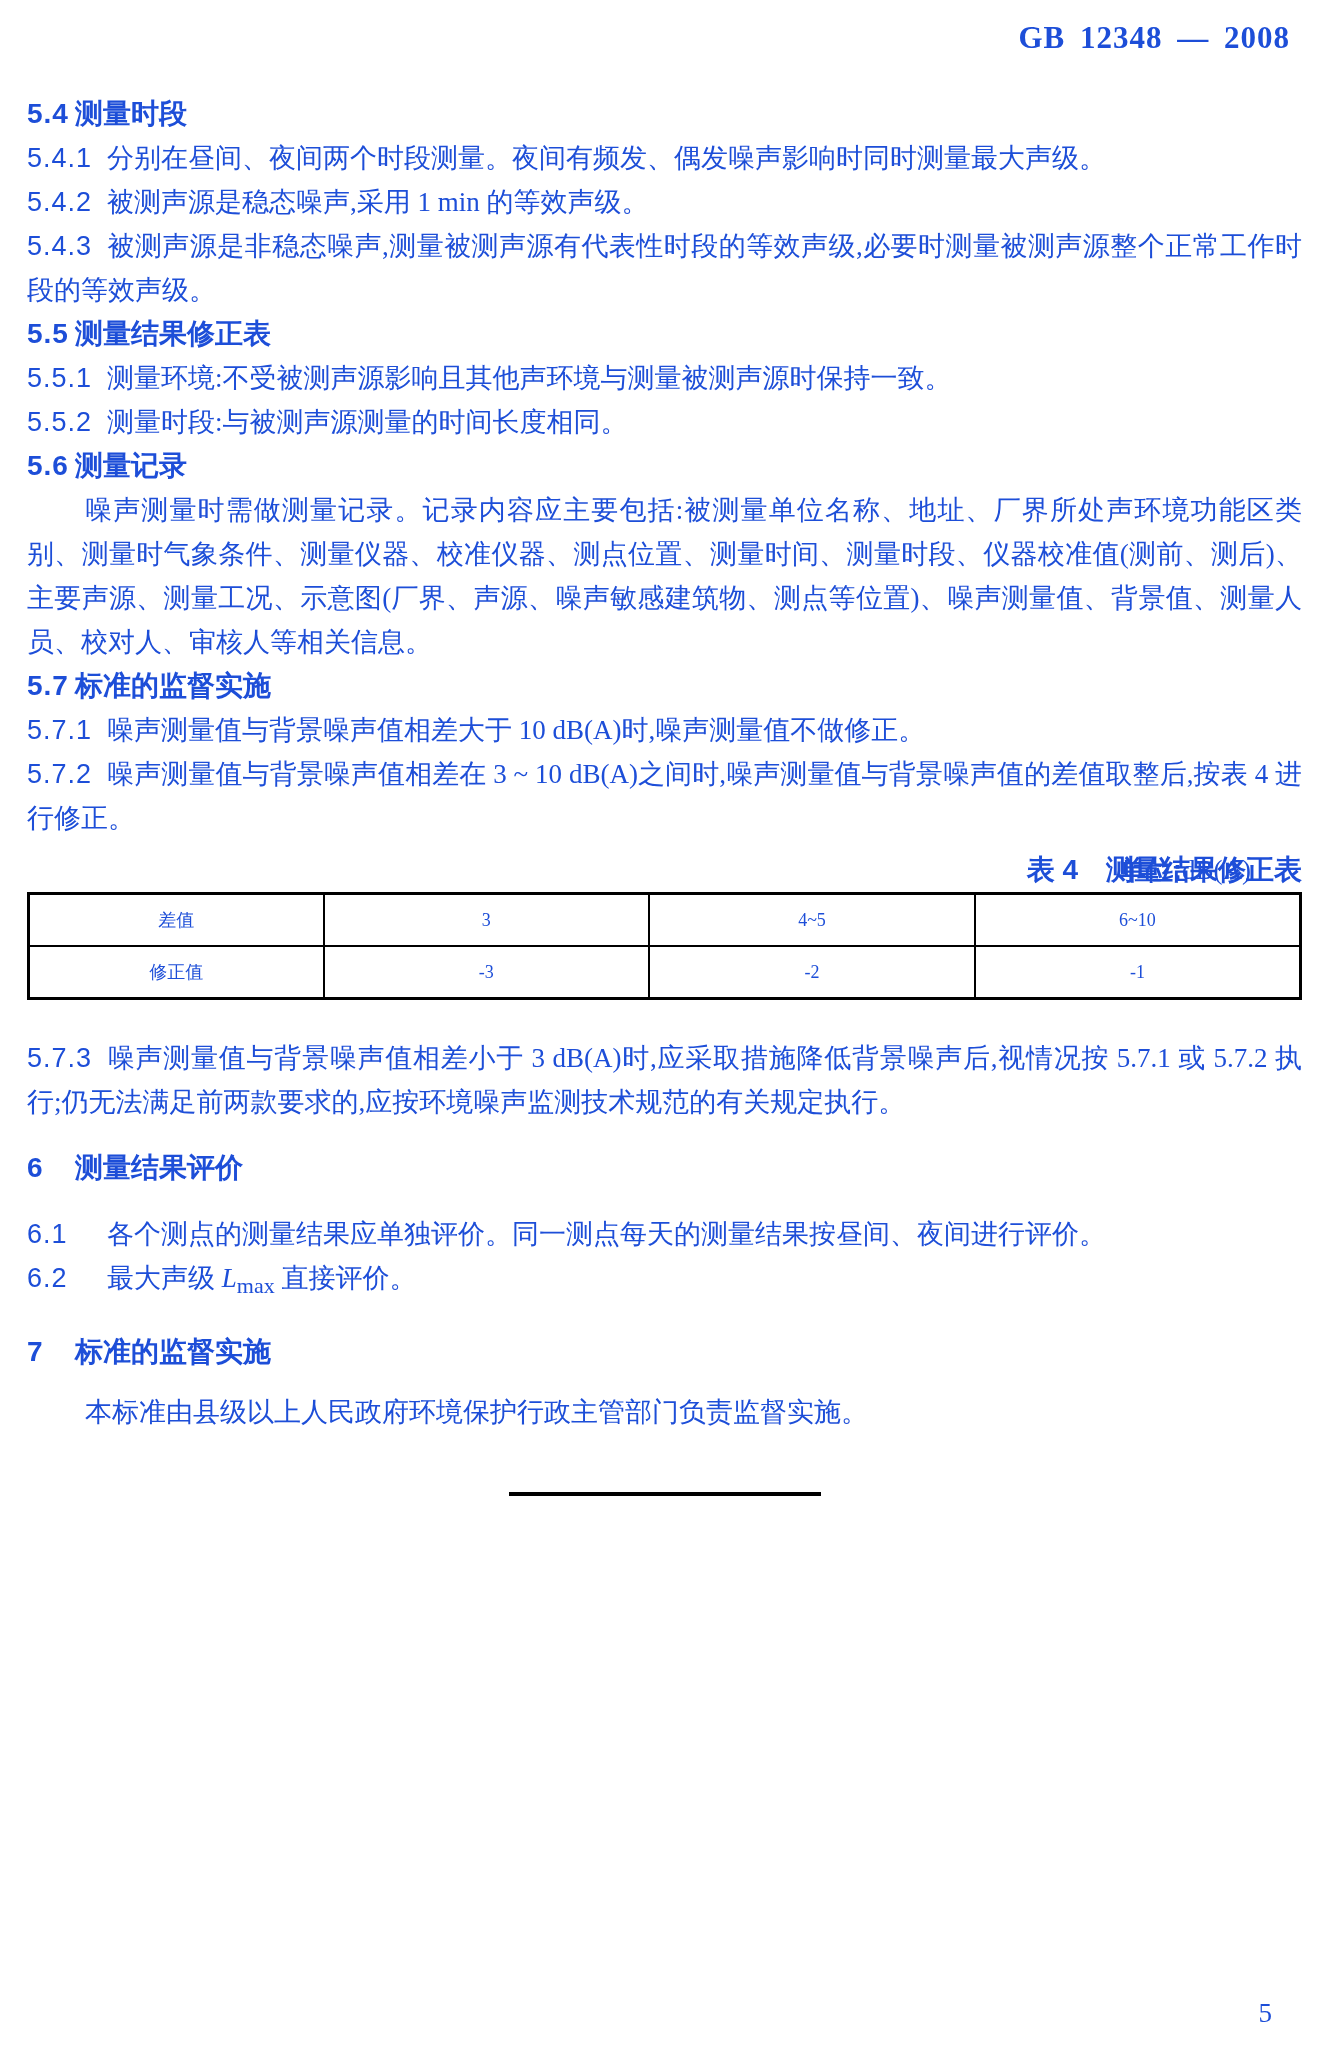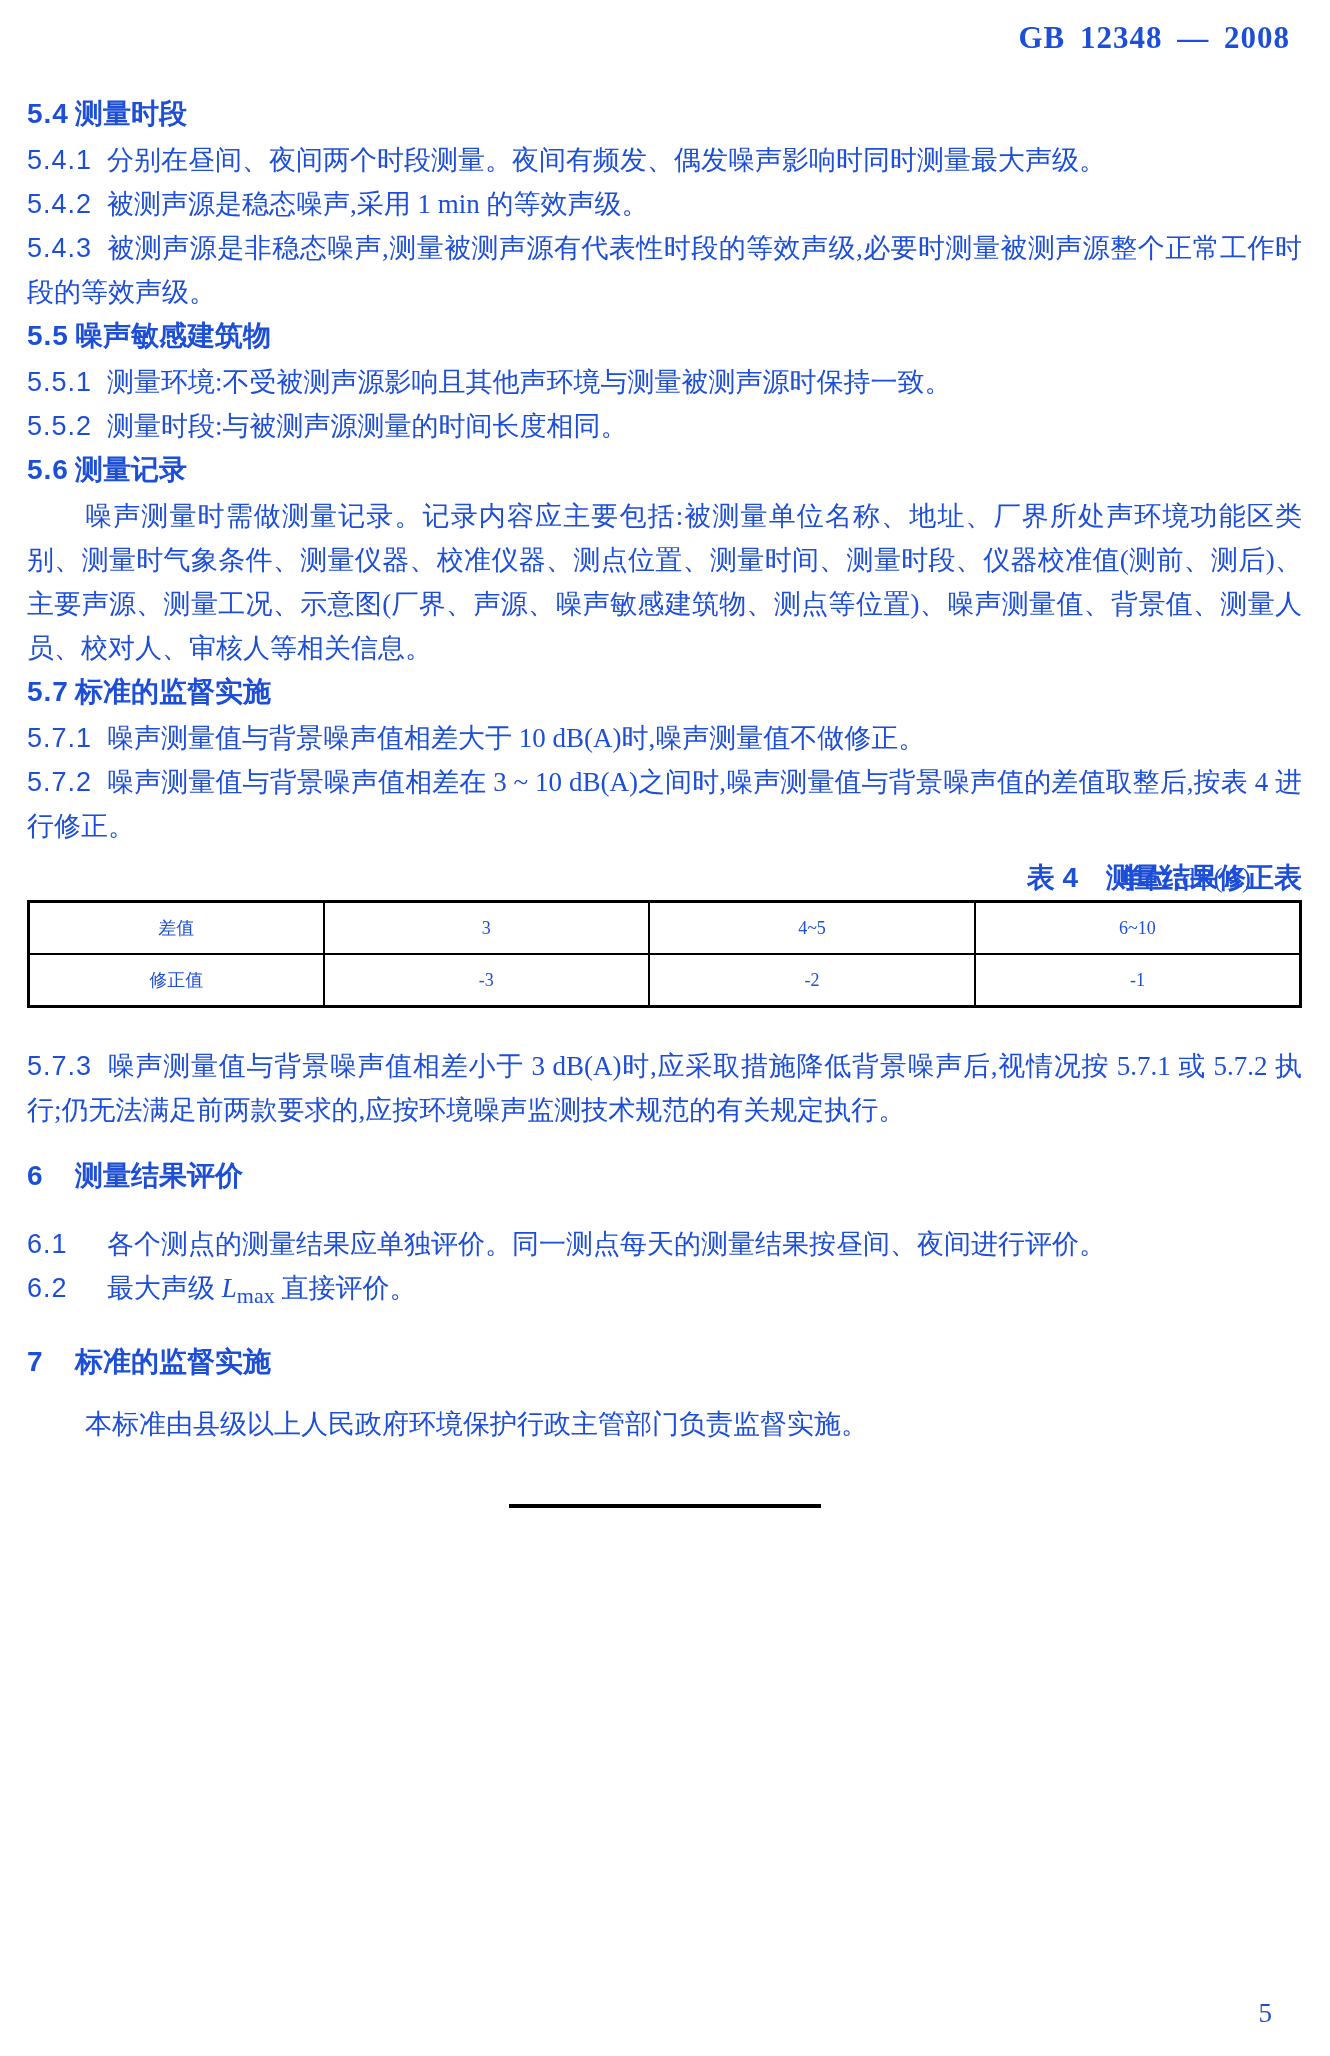--- a/index.html
+++ b/index.html
@@ -26,21 +26,21 @@
   p, h2 { margin:0; line-height:44px; font-size:27px; font-weight:normal; text-align:justify; }
   h2 { font-size:28px; }
   .num {
     display:inline-block;
     font-family:"Liberation Sans", sans-serif;
     letter-spacing:1px;
   }
   .num-w80 { min-width:80px; }
   .num-w48 { min-width:48px; }
   h2 .num { font-weight:bold; }
-  .h2t { font-family:Liberation Mono, monospace; font-weight:bold; }
+  .h2t { font-family:Liberation Serif, serif; font-weight:bold; }
   .mt-first { margin-top:34px; }
   .indent { text-indent:58px; }
   .sec-gap { margin-top:22px; }
   .p-gap16 { margin-top:16px; }
   .p-gap22 { margin-top:22px; }
   .p-gap36 { margin-top:36px; }
 
   .caption-row {
     position:relative;
     margin-top:8px;
@@ -101,21 +101,21 @@
   <main class="content">
 
     <h2 class="mt-first"><span class="num num-w48">5.4</span><span class="h2t">测量时段</span></h2>
 
     <p><span class="num num-w80">5.4.1</span><span>分别在昼间、夜间两个时段测量。夜间有频发、偶发噪声影响时同时测量最大声级。</span></p>
 
     <p><span class="num num-w80">5.4.2</span><span>被测声源是稳态噪声,采用 1 min 的等效声级。</span></p>
 
     <p><span class="num num-w80">5.4.3</span><span>被测声源是非稳态噪声,测量被测声源有代表性时段的等效声级,必要时测量被测声源整个正常工作时段的等效声级。</span></p>
 
-    <h2><span class="num num-w48">5.5</span><span class="h2t">噪声敏感建筑物</span></h2>
+    <h2><span class="num num-w48">5.5</span><span class="h2t">测量结果修正表</span></h2>
 
     <p><span class="num num-w80">5.5.1</span><span>测量环境:不受被测声源影响且其他声环境与测量被测声源时保持一致。</span></p>
 
     <p><span class="num num-w80">5.5.2</span><span>测量时段:与被测声源测量的时间长度相同。</span></p>
 
     <h2><span class="num num-w48">5.6</span><span class="h2t">测量记录</span></h2>
 
     <p class="indent">噪声测量时需做测量记录。记录内容应主要包括:被测量单位名称、地址、厂界所处声环境功能区类别、测量时气象条件、测量仪器、校准仪器、测点位置、测量时间、测量时段、仪器校准值(测前、测后)、主要声源、测量工况、示意图(厂界、声源、噪声敏感建筑物、测点等位置)、噪声测量值、背景值、测量人员、校对人、审核人等相关信息。</p>
 
     <h2><span class="num num-w48">5.7</span><span class="h2t">标准的监督实施</span></h2>

